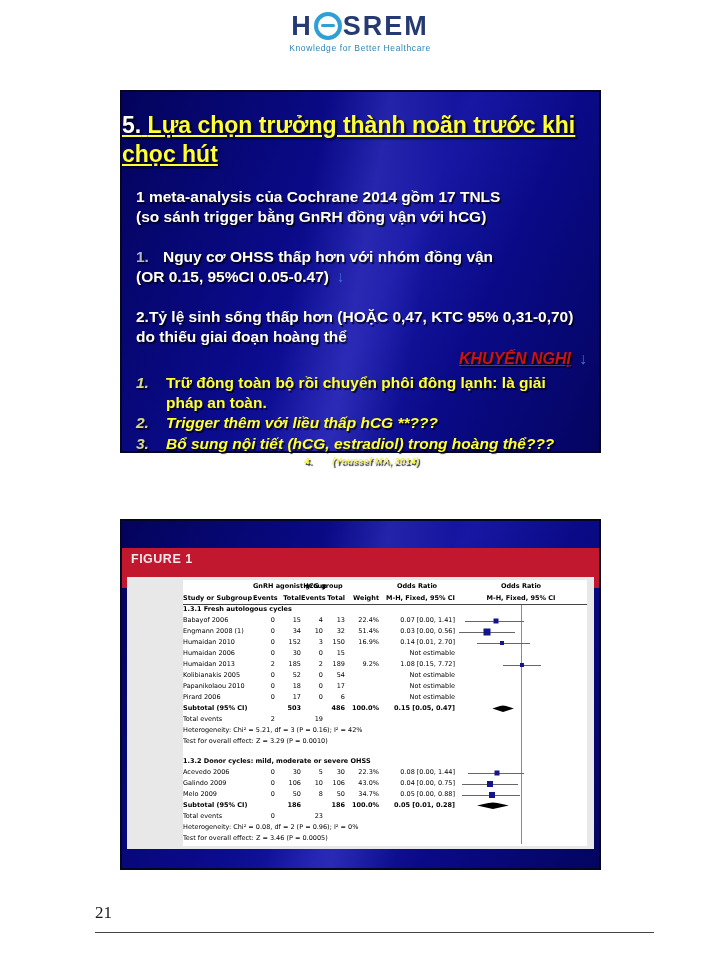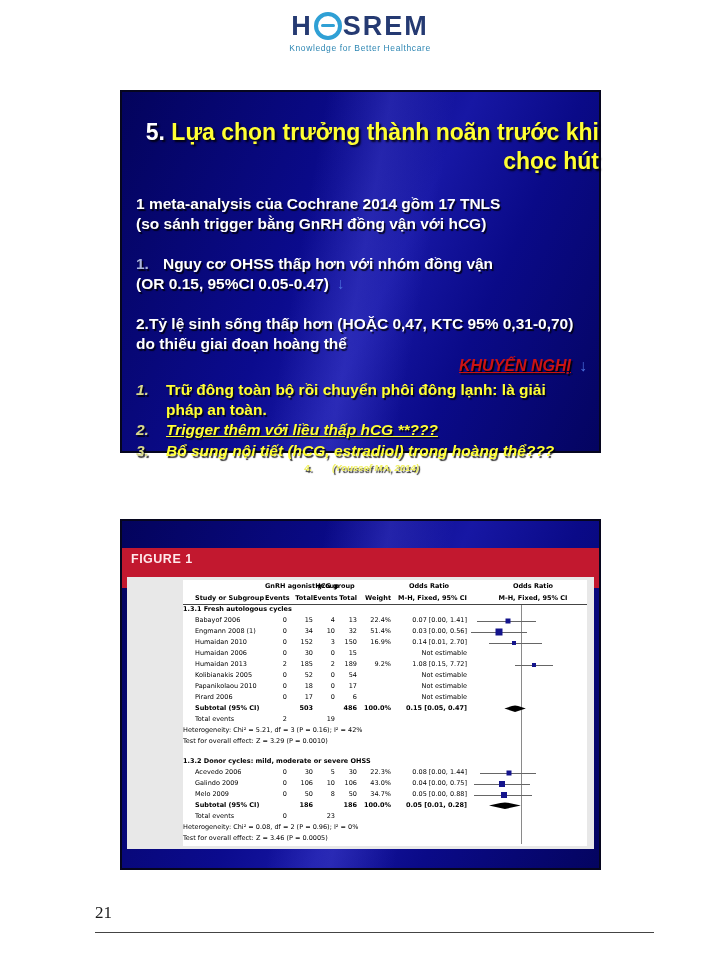--- a/index.html
+++ b/index.html
@@ -14,51 +14,51 @@
 
   
   .slide{position:absolute;left:120px;width:481px;border:2px solid #06061e;box-sizing:border-box;
     background:
       linear-gradient(100deg, rgba(90,90,230,0) 38%, rgba(95,95,235,0.28) 50%, rgba(90,90,230,0) 62%),
       linear-gradient(115deg,#03035c 0%,#0b0b8e 40%,#1717a4 55%,#0a0a88 72%,#040460 100%);
   }
   .slide1{top:90px;height:363px;}
   .slide2{top:519px;height:351px;}
 
-  .s1-title{margin-top:26px;text-align:right;font-size:23px;font-weight:bold;line-height:1.25;
-    color:#ffff33;text-shadow:2px 2px 2px rgba(0,0,0,0.85);}
+  .s1-title{margin-top:19px;text-align:left;font-size:23px;font-weight:bold;line-height:1.25;
+    color:#ffff33;text-shadow:2px 2px 2px rgba(0,0,0,0.85);text-decoration:underline;}
   .s1-title .tnum{color:#ffffff;}
   .s1-body{padding:0 12px 0 14px;color:#ffffff;font-weight:bold;font-size:15.5px;line-height:1.3;
     text-shadow:1.5px 1.5px 1px rgba(0,0,0,0.8);}
   .mt18{margin-top:18px;} .mt20{margin-top:20px;}
   .num-dim{color:#aab4dd;margin-right:14px;}
   .arrow-blue{color:#4a6edb;font-weight:bold;margin-left:8px;text-shadow:none;}
   .rec-head{margin-top:2px;text-align:right;font-size:16px;font-weight:bold;font-style:italic;color:#cc1212;
     text-shadow:1.5px 1.5px 1px rgba(0,0,0,0.9);}
   .rec-head .u{text-decoration:underline;}
   .rec-list{margin-top:3px;color:#ffff33;}
   .rec-item{display:flex;}
   .rec-item .rnum{flex:0 0 30px;color:#d8d88a;font-style:italic;}
   .rec-item .rtxt{flex:1;padding-right:4px;}
-  .st-ui{font-style:italic;text-decoration:underline;}
+  .st-ui{font-style:italic;}
   .st-i{font-style:italic;}
   .citation{margin-top:1px;display:flex;justify-content:center;gap:20px;font-size:9.5px;font-style:italic;color:#f0f060;font-weight:bold;}
 
   
   .fig-banner{position:absolute;top:27px;left:0;right:0;height:40px;background:#c2182f;
     color:#ffe9ec;font-size:12.5px;font-weight:bold;line-height:23px;padding-left:9px;letter-spacing:0.5px;}
   .fig-panel{position:absolute;top:56px;left:5px;width:467px;height:272px;background:#e8e8e8;}
   .rm-inner{position:absolute;left:56px;top:3px;width:404px;height:266px;background:#ffffff;
     font-family:"DejaVu Sans",sans-serif;font-size:6.5px;color:#000;line-height:1;}
   .rm-vline{position:absolute;top:25px;bottom:2px;width:1px;background:#8a8a8a;}
   .rm-rule{position:absolute;top:24px;left:0;right:0;height:1px;background:#444;}
   .fh-row,.frow{display:flex;align-items:center;height:11px;white-space:nowrap;}
   .fh-row{height:12px;font-weight:600;}
   .fc{flex-shrink:0;overflow:visible;}
-  .c-label{width:70px;text-align:left;margin-left:12px;}
+  .c-label{width:70px;text-align:left;}
   .c-ev1{width:22px;text-align:right;}
   .c-tot1{width:26px;text-align:right;}
   .c-ev2{width:22px;text-align:right;}
   .c-tot2{width:22px;text-align:right;}
   .c-wt{width:34px;text-align:right;}
   .c-ci{width:76px;text-align:right;}
   .c-plot{width:132px;position:relative;height:100%;}
   .ctr{text-align:center;}
   .b{font-weight:600;justify-content:space-between;}
   .spacer{height:9px;}

